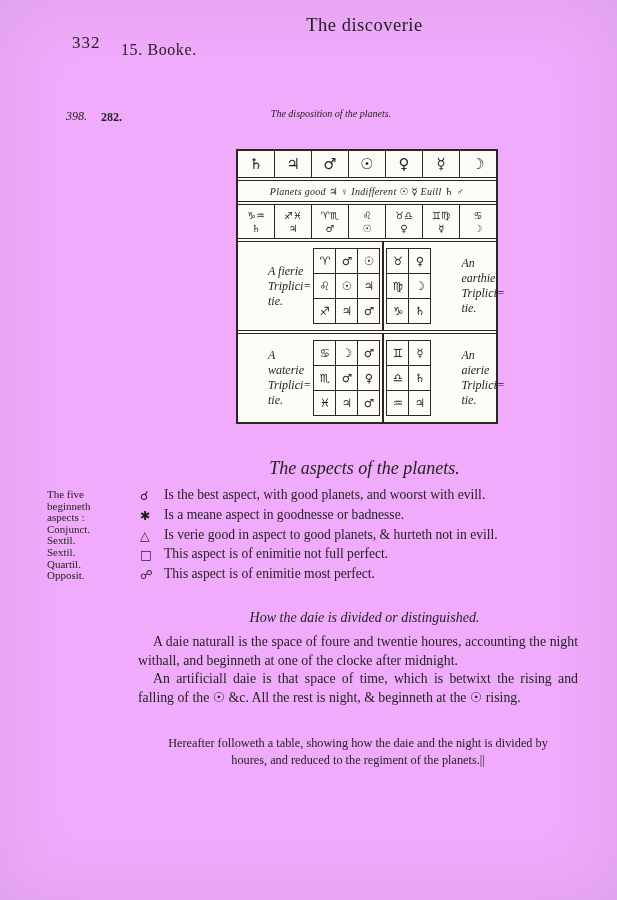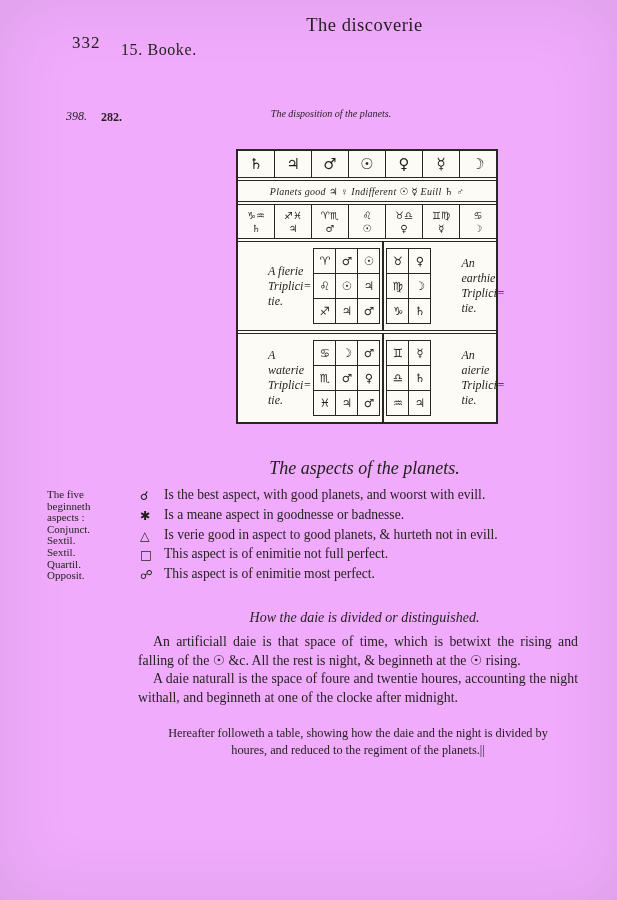--- a/index.html
+++ b/index.html
@@ -50,21 +50,21 @@
   .margin-note { position:absolute; left:47px; top:489px; width:90px; font-size:11px; line-height:11.6px; }
   .aspects-list { position:absolute; left:140px; top:486px; width:448px; }
   .aspect-row { display:flex; font-size:13.6px; line-height:18.8px; }
   .asym { flex:0 0 24px; font-family:"DejaVu Sans",sans-serif; font-size:12.5px; padding-top:1px; }
   
   .day-title { position:absolute; top:610px; left:0; width:100%; box-sizing:border-box; padding-left:112px;
                text-align:center; font-style:italic; font-size:14px; }
   .body-text { position:absolute; left:138px; top:633px; width:440px;
                font-size:13.8px; line-height:18.6px; text-align:justify; }
   .para { margin:0; text-indent:15px; }
-  .note { margin:18px 20px 0; text-align:center; text-indent:0; font-size:12.3px; line-height:16.5px; }
+  .note { margin:28px 20px 0; text-align:center; text-indent:0; font-size:12.3px; line-height:16.5px; }
 </style>
 </head>
 <body>
 
 <div class="page">
 
   <div class="hdr-folio">332</div>
   <div class="hdr-book">15. Booke.</div>
   <div class="hdr-title">The discoverie</div>
 
@@ -217,18 +217,18 @@
     </div>
     <div class="aspect-row">
       <span class="asym">☍</span>
       <span class="atext">This aspect is of enimitie most perfect.</span>
     </div>
   </div>
 
   <div class="day-title">How the daie is divided or distinguished.</div>
 
   <div class="body-text">
+    <p class="para">A daie naturall is the space of foure and twentie houres, accounting the night withall, and beginneth at one of the clocke after midnight.</p>
     <p class="para">An artificiall daie is that space of time, which is betwixt the rising and falling of the ☉ &amp;c.  All the rest is night, &amp; beginneth at the ☉ rising.</p>
-    <p class="para">A daie naturall is the space of foure and twentie houres, accounting the night withall, and beginneth at one of the clocke after midnight.</p>
     <p class="note">Hereafter followeth a table, showing how the daie and the night is divided by houres, and reduced to the regiment of the planets.||</p>
   </div>
 
 </div>
 
 </body></html>

